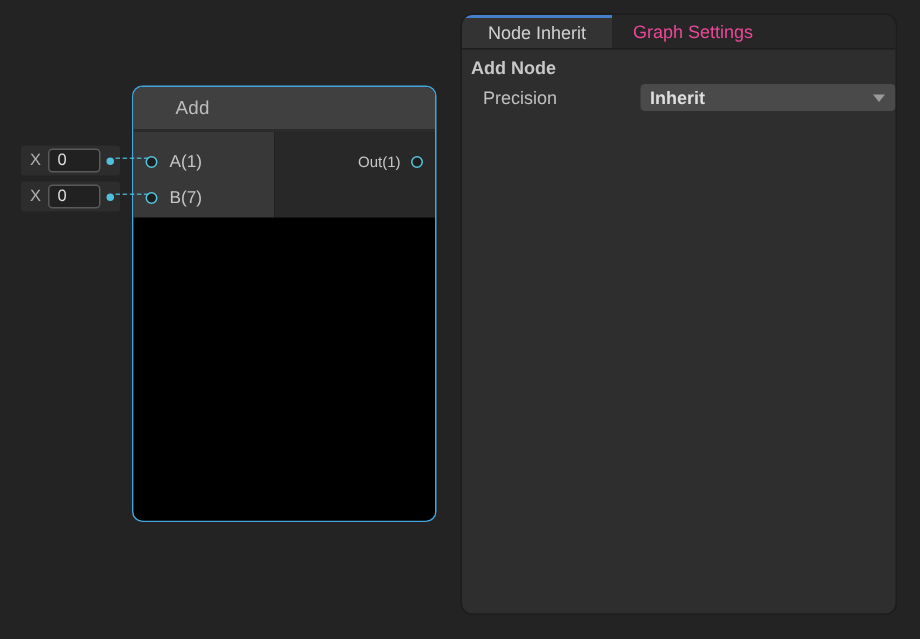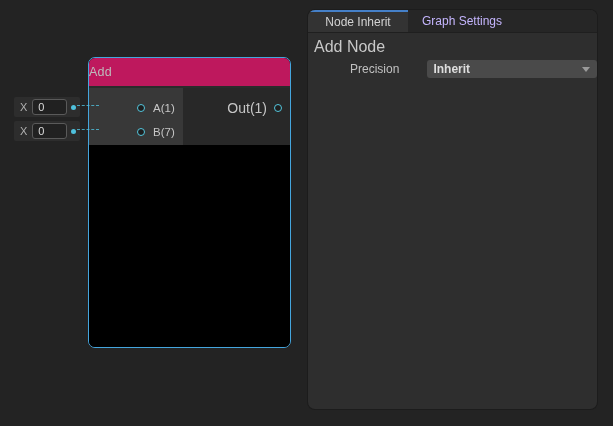--- a/index.html
+++ b/index.html
@@ -2,32 +2,32 @@
 <html><head>
 <meta charset="utf-8">
 <style>
   html,body{margin:0;padding:0;width:613px;height:426px;background:#232323;overflow:hidden;
     font-family:"Liberation Sans","DejaVu Sans",sans-serif;-webkit-font-smoothing:antialiased;}
   .abs{position:absolute;}
 
   
   .node{left:88px;top:57px;width:203px;height:291px;border:1.5px solid #44a5dd;border-radius:7px;
     overflow:hidden;box-sizing:border-box;background:#000;}
-  .node-title{height:28px;background:#be185d;color:#bdbdbd;font-size:12.5px;line-height:28px;
-    padding-left:0;letter-spacing:.2px;}
+  .node-title{height:28px;background:#404040;color:#bdbdbd;font-size:12.5px;line-height:28px;
+    padding-left:28px;letter-spacing:.2px;}
   .node-divider{height:2px;background:#2b2b2b;}
   .node-ports{display:flex;height:57px;}
   .ports-in{width:94px;background:#383838;box-sizing:border-box;padding-top:8px;}
   .ports-out{flex:1;background:#282828;box-sizing:border-box;padding-top:8px;}
-  .port-row{height:24px;display:flex;align-items:center;padding-left:40px;}
+  .port-row{height:24px;display:flex;align-items:center;}
   .port-circle{width:6px;height:6px;border:1.6px solid #54c6dd;border-radius:50%;background:#1e1e1e;flex:0 0 auto;}
   .ports-in .port-circle{margin-left:8px;}
   .ports-in .port-label{margin-left:8px;color:#c6c6c6;font-size:11.5px;}
   .ports-out .port-row{justify-content:flex-end;}
-  .ports-out .port-label{color:#c6c6c6;font-size:14px;margin-right:7px;}
+  .ports-out .port-label{color:#c6c6c6;font-size:10px;margin-right:7px;}
   .ports-out .port-circle{margin-right:8px;}
   .node-preview{height:203px;background:#000;}
 
   
   .xwidget{width:66px;height:20px;background:#2d2d2d;border-radius:2px;display:flex;align-items:center;}
   .xw1{left:14px;top:97px;}
   .xw2{left:14px;top:121px;}
   .x-label{color:#b0b0b0;font-size:11px;margin-left:6px;}
   .x-input{width:28px;height:14px;background:#212121;border:1px solid #5a5a5a;border-radius:3px;
     color:#dcdcdc;font-size:11px;margin-left:5px;padding:0 0 0 5px;outline:none;
@@ -38,24 +38,24 @@
   .edge1{left:77px;top:105px;}
   .edge2{left:77px;top:129px;}
 
   
   .inspector{left:308px;top:10px;width:289px;height:399px;background:#2e2e2e;border-radius:7px;
     overflow:hidden;box-shadow:0 0 0 1px #1c1c1c;}
   .insp-title{height:37px;background:#3a3a3a;color:#d4d4d4;font-size:13px;line-height:37px;padding-left:14px;}
   .tab-strip{height:22px;background:#262626;border-bottom:1px solid #1f1f1f;display:flex;}
   .tab{box-sizing:border-box;font-size:12px;display:flex;align-items:center;}
   .tab-active{width:100px;background:#333333;border-top:2px solid #4580c8;color:#d2d2d2;justify-content:center;}
-  .tab-inactive{padding:0 14px;color:#c4b5fd;}
+  .tab-inactive{padding:0 14px;color:#ec4899;}
   .insp-content{position:relative;}
-  .section-title{margin:5px 0 0 6px;color:#c8c8c8;font-size:16px;font-weight:normal;}
-  .field-row{margin-top:4px;display:flex;align-items:center;text-align:center;}
+  .section-title{margin:5px 0 0 6px;color:#c8c8c8;font-size:12px;font-weight:bold;}
+  .field-row{margin-top:4px;display:flex;align-items:center;}
   .field-label{margin-left:14px;width:110px;color:#c0c0c0;font-size:12px;}
   .dropdown{width:177px;height:18px;background:#4a4a4a;border-radius:3px;display:flex;align-items:center;cursor:default;}
   .dropdown-value{color:#dedede;font-size:12px;font-weight:600;padding-left:6px;}
   .dropdown-arrow{margin-left:auto;margin-right:7px;width:0;height:0;
     border-left:4px solid transparent;border-right:4px solid transparent;border-top:5px solid #9a9a9a;}
 </style>
 </head>
 <body>
 
 <div class="abs node">

